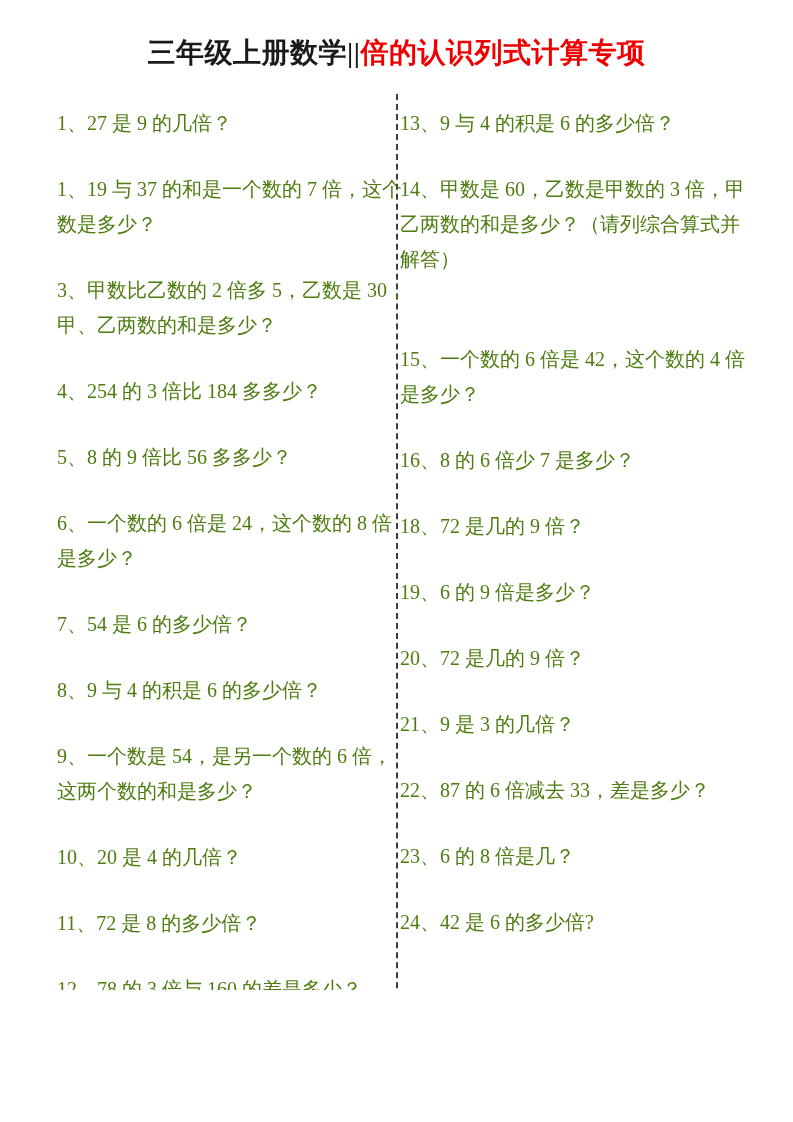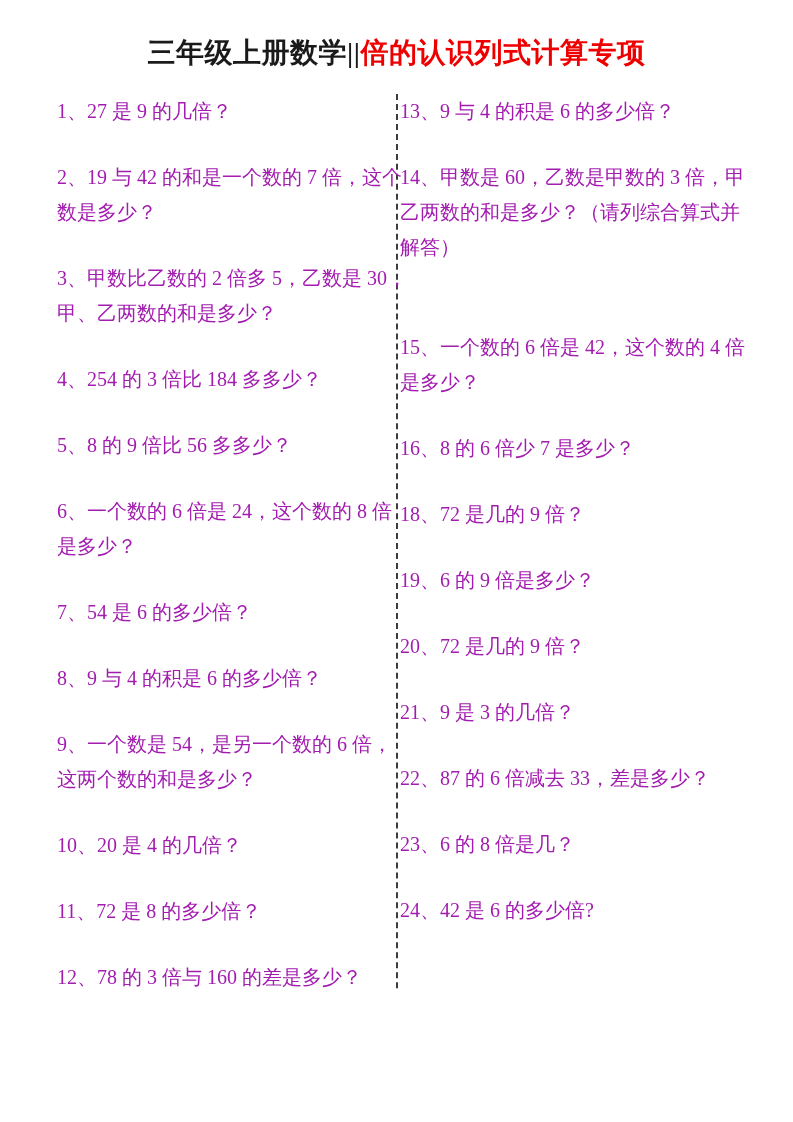--- a/index.html
+++ b/index.html
@@ -44,24 +44,24 @@
   }
   .divider {
     position: absolute;
     left: 396px;
     top: 94px;
     height: 974px;
     width: 0;
     border-left: 2px dashed #3c3c3c;
   }
   .question {
-    margin: 0 0 31px 0;
+    margin: 12px 0 31px 0;
     font-size: 20px;
     line-height: 35px;
-    color: #a21caf;
+    color: #4d7c0f;
   }
   .question.extra-space {
     margin-bottom: 65px;
   }
   .qline {
     white-space: nowrap;
   }
 </style>
 </head>
 <body>
@@ -72,21 +72,21 @@
     <span>三年级上册数学||</span><span class="title-red">倍的认识列式计算专项</span>
   </div>
 
   <div class="divider"></div>
 
   <div class="col col-left">
       <div class="question">
         <div class="qline">1、27 是 9 的几倍？</div>
       </div>
       <div class="question">
-        <div class="qline">2、19 与 42 的和是一个数的 7 倍，这个</div>
+        <div class="qline">1、19 与 37 的和是一个数的 7 倍，这个</div>
         <div class="qline">数是多少？</div>
       </div>
       <div class="question">
         <div class="qline">3、甲数比乙数的 2 倍多 5，乙数是 30，</div>
         <div class="qline">甲、乙两数的和是多少？</div>
       </div>
       <div class="question">
         <div class="qline">4、254 的 3 倍比 184 多多少？</div>
       </div>
       <div class="question">

